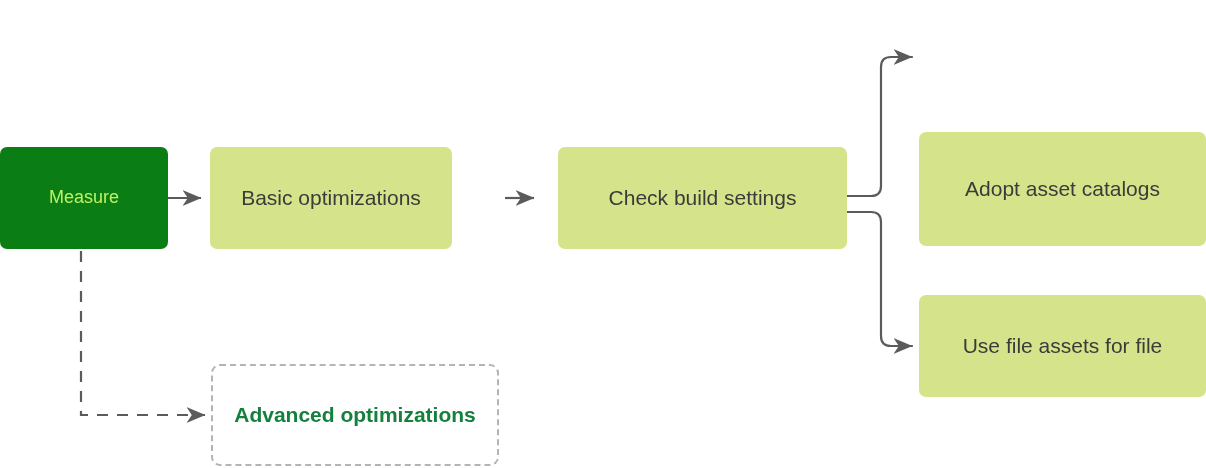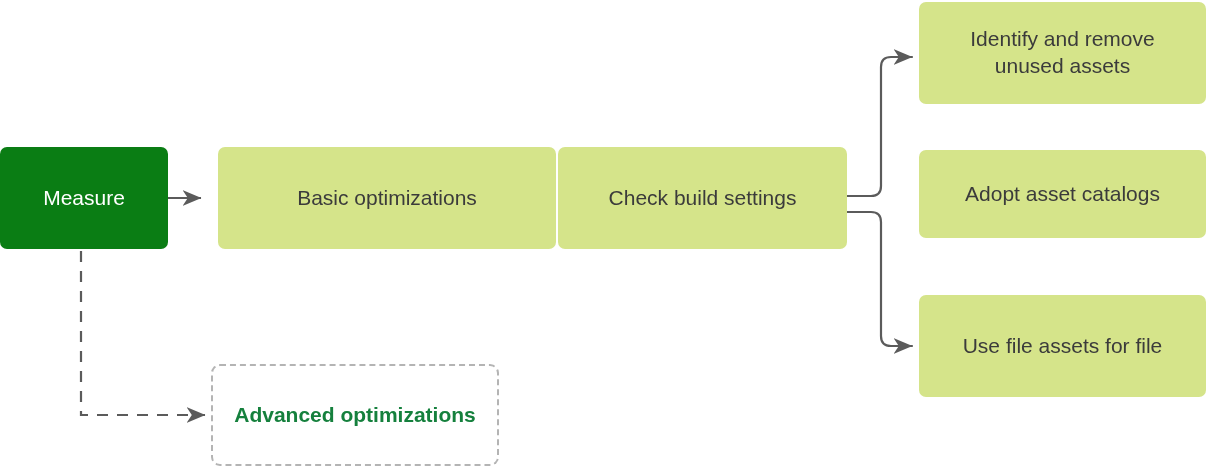--- a/index.html
+++ b/index.html
@@ -25,22 +25,22 @@
     text-align: center;
     line-height: 1.28;
   }
   .node-label {
     display: block;
     padding: 0 14px;
     white-space: pre-line;
   }
   .node.primary {
     background: #0a7d14;
-    color: #ffffff;
-    font-size: 21px;
+    color: #bef264;
+    font-size: 18px;
   }
   .node.step {
     background: #d5e48a;
     color: #3b3b3b;
     font-size: 21px;
   }
   .node.dashed {
     background: transparent;
     border: 2px dashed #b4b4b4;
     color: #15803d;
@@ -80,34 +80,30 @@
 
     <path d="M830,212 L871,212 Q881,212 881,222 L881,336 Q881,346 891,346 L912,346" fill="none" stroke="#5b5b5b" stroke-width="2.2" stroke-linecap="round" marker-end="url(#arrowSolid)"></path>
 
     <path d="M81,251 L81,415 L205,415" fill="none" stroke="#5b5b5b" stroke-width="2.2" stroke-dasharray="11 9" marker-end="url(#arrowDashed)"></path>
   </svg>
 
   <div class="node primary" style="left:0px; top:147px; width:168px; height:102px;">
     <span class="node-label">Measure</span>
   </div>
 
-  <div class="node step" style="left:218px; top:147px; width:338px; height:102px;">
+  <div class="node step" style="left:210px; top:147px; width:242px; height:102px;">
     <span class="node-label">Basic optimizations</span>
   </div>
 
   <div class="node step" style="left:558px; top:147px; width:289px; height:102px;">
     <span class="node-label">Check build settings</span>
   </div>
 
-  <div class="node step" style="left:919px; top:2px; width:287px; height:102px;">
-    <span class="node-label">Identify and remove
-unused assets</span>
-  </div>
 
-  <div class="node step" style="left:919px; top:150px; width:287px; height:88px;text-align:center;">
+  <div class="node step" style="left:919px; top:132px; width:287px; height:114px;text-align:center;">
     <span class="node-label">Adopt asset catalogs</span>
   </div>
 
   <div class="node step" style="left:919px; top:295px; width:287px; height:102px;">
     <span class="node-label">Use file assets for file</span>
   </div>
 
   <div class="node dashed" style="left:211px; top:364px; width:288px; height:102px;">
     <span class="node-label">Advanced optimizations</span>
   </div>

